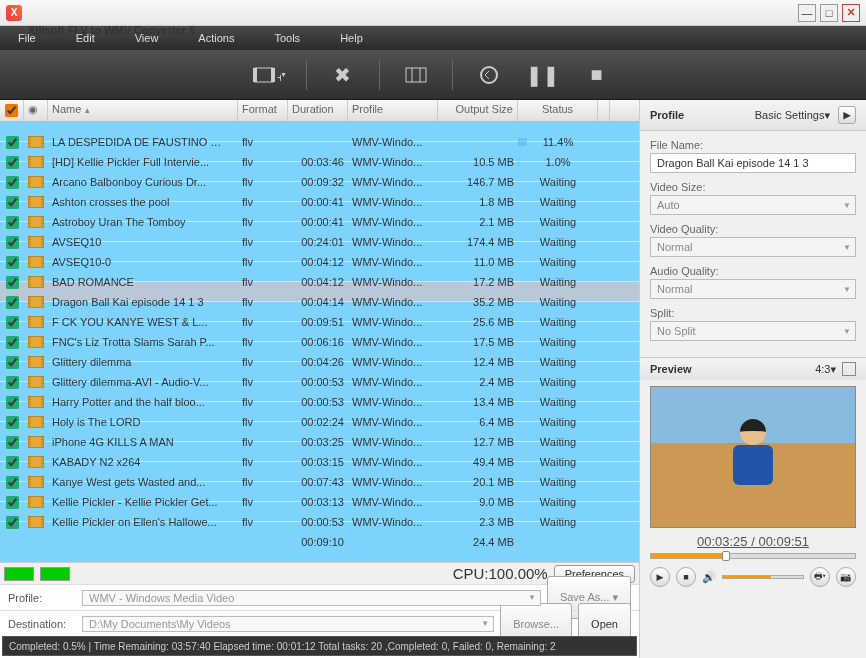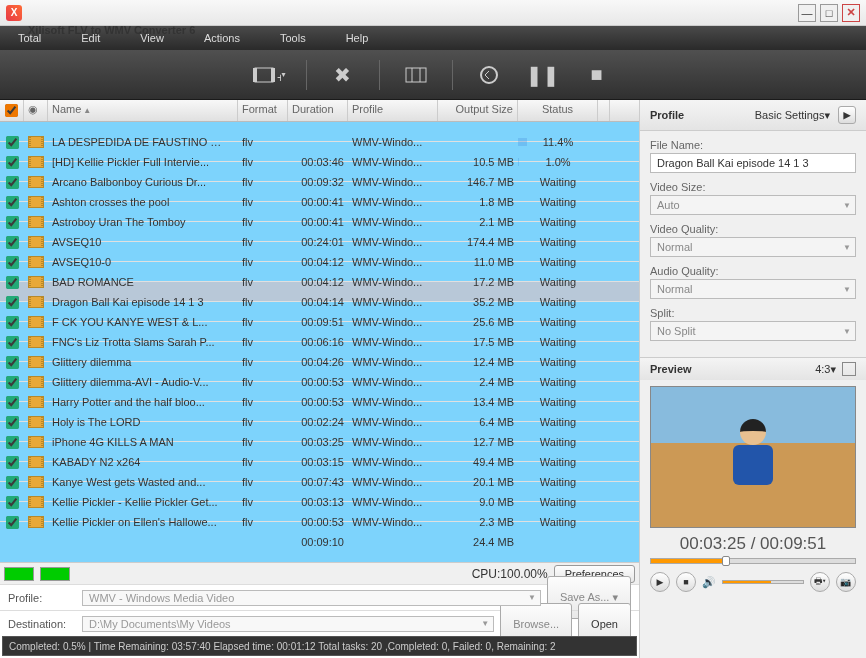--- a/index.html
+++ b/index.html
@@ -37,21 +37,21 @@
 .row .icn { display:flex; justify-content:center; }
 .row .film { width:16px; height:12px; background:#e8a838; border:1px solid #b88828; position:relative; }
 .row .film::before, .row .film::after { content:""; position:absolute; top:0; bottom:0; width:2px; background:repeating-linear-gradient(#b88828 0 1px, transparent 1px 2px); }
 .row .film::before { left:0; } .row .film::after { right:0; }
 .row .dur, .row .size { text-align:right;margin-top:40px; }
 .row .stat { text-align:center; position:relative; }
 .row .progbar { position:absolute; left:0; top:2px; bottom:2px; background:#4a90d9; opacity:0.3; }
 
 .statusrow { height:22px; display:flex; align-items:center; padding:0 4px; gap:6px; border-top:1px solid #ccc; background:#f0f0f0; }
 .statusrow .gblock { width:30px; height:14px; background:#0c0; border:1px solid #999; }
-.statusrow .cpu { margin-left:auto; font-size:12px; }
+.statusrow .cpu { margin-left:auto; font-size:15px; }
 .statusrow .pref { padding:2px 10px; border:1px solid #999; background:linear-gradient(#fdfdfd,#e8e8e8); border-radius:3px; cursor:pointer; }
 
 .profrow { height:26px; display:flex; align-items:center; padding:0 8px; gap:6px; border-top:1px solid #ddd; }
 .profrow .lbl { width:68px; color:#555; }
 .profrow .combo { flex:1; height:16px; border:1px solid #bbb; background:#f8f8f8; color:#999; padding:2px 6px; display:flex; align-items:center; position:relative; }
 .profrow .combo .arr { position:absolute; right:4px; font-size:8px; }
 .profrow .btn { padding:14px 12px; border:1px solid #aaa; background:linear-gradient(#fdfdfd,#e8e8e8); border-radius:3px; cursor:pointer; color:#888; }
 .profrow .btn.open { color:#333; }
 
 .summary { height:20px; background:#333; color:#ccc; font-size:10px; padding:2px 6px; display:flex; align-items:center; border:1px solid #555; margin:0 2px 2px; }
@@ -69,21 +69,21 @@
 
 .preview { border-top:1px solid #ccc; }
 .preview .pvhdr { display:flex; align-items:center; padding:4px 10px; font-weight:bold; background:linear-gradient(#f4f4f4,#e4e4e4); }
 .preview .pvhdr .spacer { flex:1; }
 .preview .pvhdr .ratio { font-weight:normal; }
 .preview .pvhdr .maxbtn { margin-left:6px; width:14px; height:14px; border:1px solid #888; cursor:pointer; }
 .preview .screen { margin:6px 10px; height:142px; background:linear-gradient(#88bbdd 0 40%, #cc9955 40% 100%); border:1px solid #888; position:relative; overflow:hidden; }
 .preview .screen .char { position:absolute; left:50%; top:40%; transform:translate(-50%,-30%); width:50px; height:80px; }
 .preview .screen .char .head { width:26px; height:26px; background:#e8c090; border-radius:50%; margin:0 auto; border-top:12px solid #222; }
 .preview .screen .char .body { width:40px; height:40px; background:#2255aa; margin:0 auto; border-radius:6px; }
-.preview .time { text-align:center; font-size:17px; color:#555; }
+.preview .time { text-align:center; font-size:13px; color:#555;text-decoration:underline; }
 .preview .slider { height:6px; background:#ddd; margin:4px 10px; position:relative; border:1px solid #aaa; }
 .preview .slider .prog { position:absolute; left:0; top:0; bottom:0; width:35%; background:#f90; }
 .preview .slider .thumb { position:absolute; left:35%; top:-3px; width:8px; height:10px; background:#fff; border:1px solid #888; border-radius:2px; }
 .preview .ctrls { display:flex; align-items:center; gap:6px; padding:4px 10px; }
 .preview .ctrls .cbtn { width:20px; height:20px; border:1px solid #aaa; border-radius:10px; background:linear-gradient(#fff,#ddd); display:flex; align-items:center; justify-content:center; cursor:pointer; font-size:9px; }
 .preview .ctrls .vol { flex:1; height:4px; background:linear-gradient(to right,#f90 60%,#ddd 60%); border:1px solid #aaa; }
 </style>
 </head>
 <body>
 
@@ -91,21 +91,21 @@
   <div class="logo">X</div>
   <div class="title">Xilisoft FLV to WMV Converter 6</div>
   <div class="btns">
     <div class="wbtn">—</div>
     <div class="wbtn">□</div>
     <div class="wbtn close">✕</div>
   </div>
 </div>
 
 <div class="menubar">
-  <span>Total</span>
+  <span>File</span>
   <span>Edit</span>
   <span>View</span>
   <span>Actions</span>
   <span>Tools</span>
   <span>Help</span>
 </div>
 
 <div class="toolbar">
   <div class="tbtn">
       <svg width="28" height="22">

